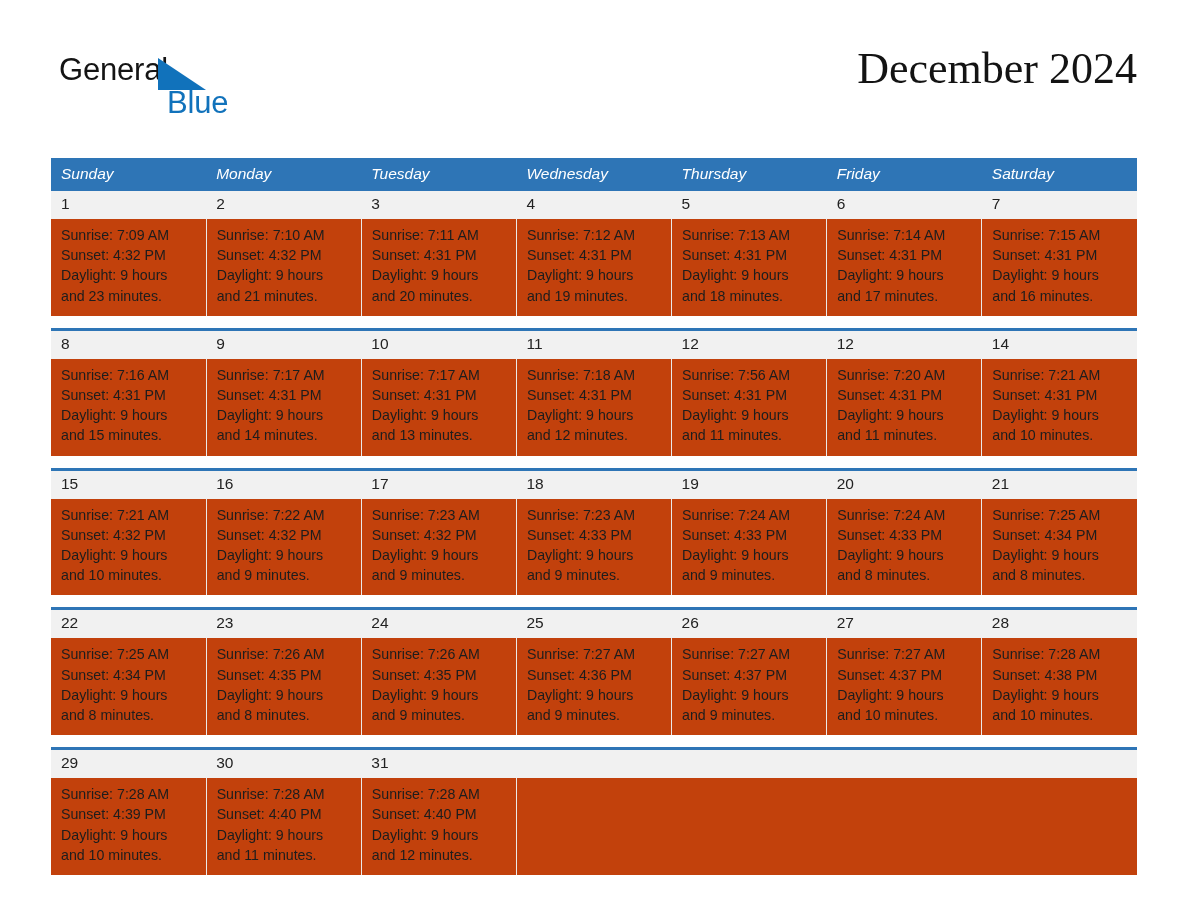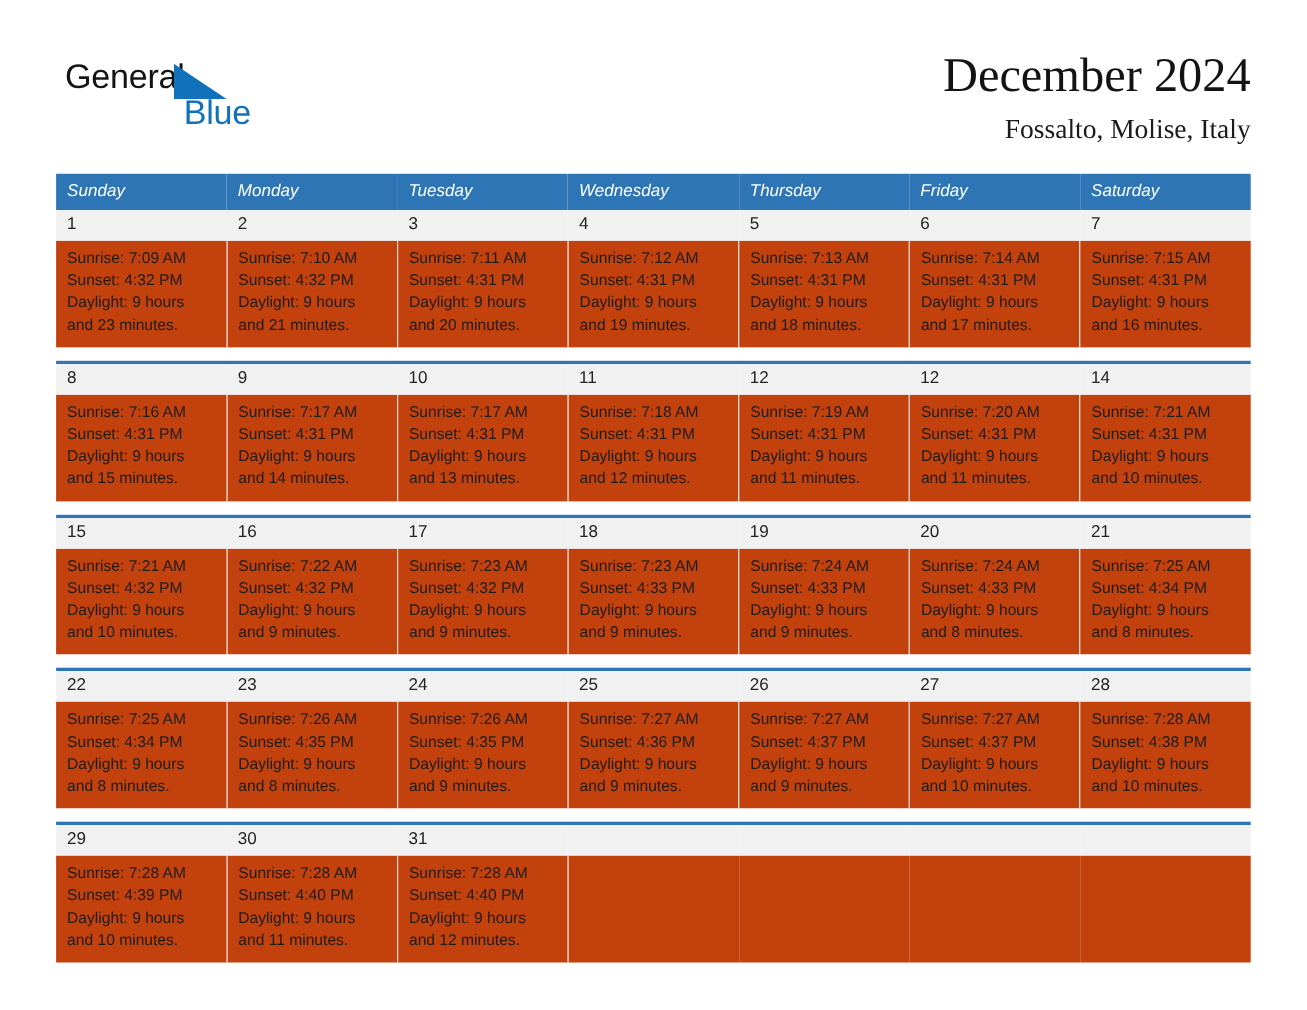--- a/index.html
+++ b/index.html
@@ -167,21 +167,20 @@
       <span class="logo-tri">
         <svg width="48" height="32" viewBox="0 0 48 32" xmlns="http://www.w3.org/2000/svg">
           <polygon points="0,0 48,32 0,32" fill="#1172bb"></polygon>
         </svg>
       </span>
       <span class="logo-line2">Blue</span>
     </div>
 
     <div class="title-block">
       <h1 class="cal-title">December 2024</h1>
-      <h2 class="cal-subtitle">Fossalto, Molise, Italy</h2>
     </div>
 
   </div>
 
   <table class="calendar">
     <colgroup>
       <col>
         <col>
         <col>
         <col>
@@ -290,21 +289,21 @@
           <div class="info-line">Daylight: 9 hours</div>
           <div class="info-line">and 13 minutes.</div>
         </td>
         <td>
           <div class="info-line">Sunrise: 7:18 AM</div>
           <div class="info-line">Sunset: 4:31 PM</div>
           <div class="info-line">Daylight: 9 hours</div>
           <div class="info-line">and 12 minutes.</div>
         </td>
         <td>
-          <div class="info-line">Sunrise: 7:19 AM</div>
+          <div class="info-line">Sunrise: 7:56 AM</div>
           <div class="info-line">Sunset: 4:31 PM</div>
           <div class="info-line">Daylight: 9 hours</div>
           <div class="info-line">and 11 minutes.</div>
         </td>
         <td>
           <div class="info-line">Sunrise: 7:20 AM</div>
           <div class="info-line">Sunset: 4:31 PM</div>
           <div class="info-line">Daylight: 9 hours</div>
           <div class="info-line">and 11 minutes.</div>
         </td>

